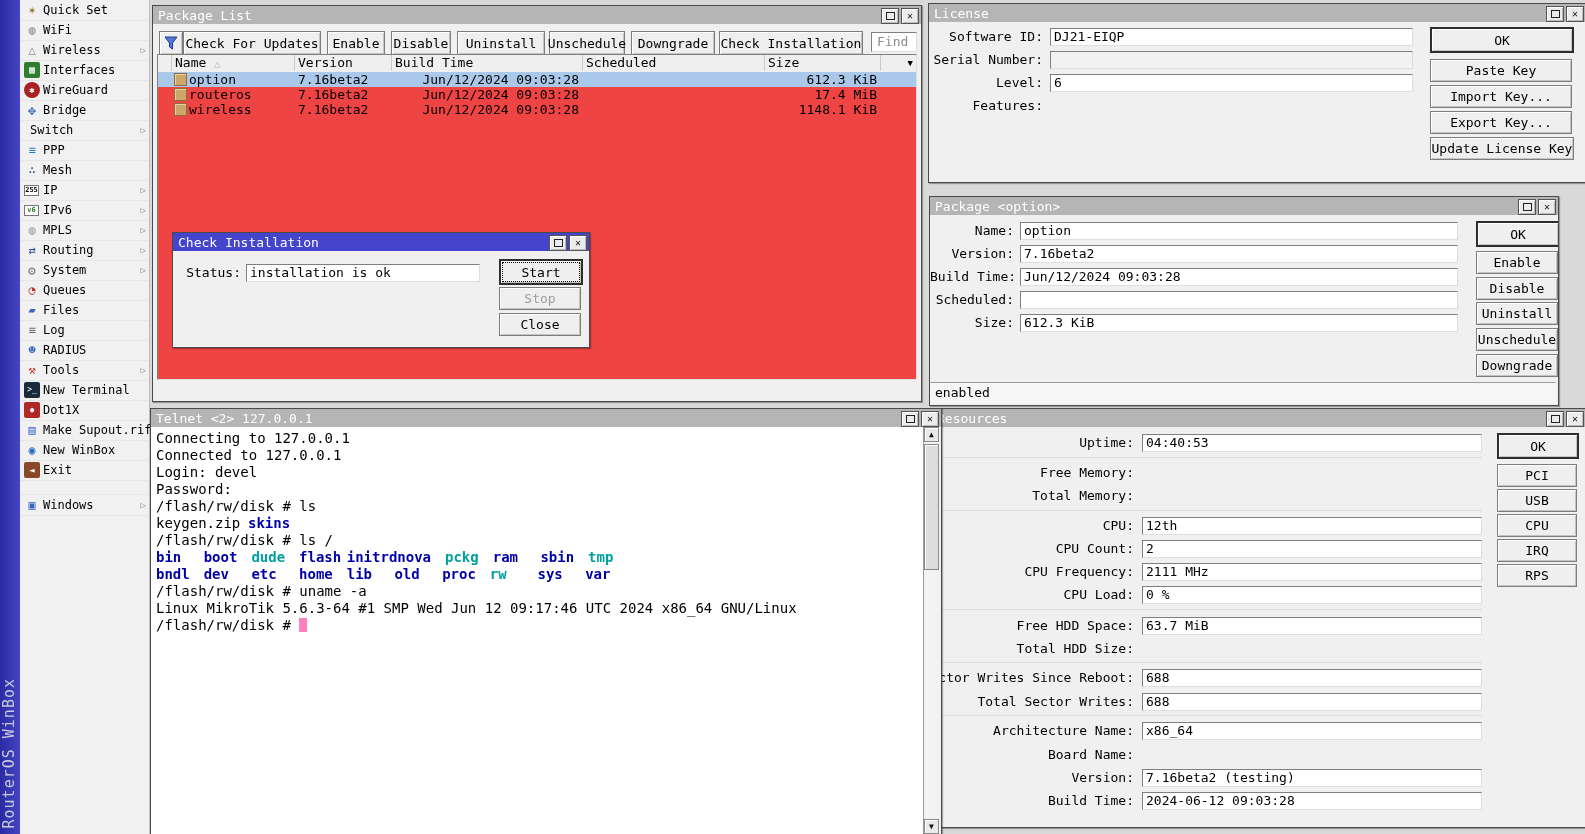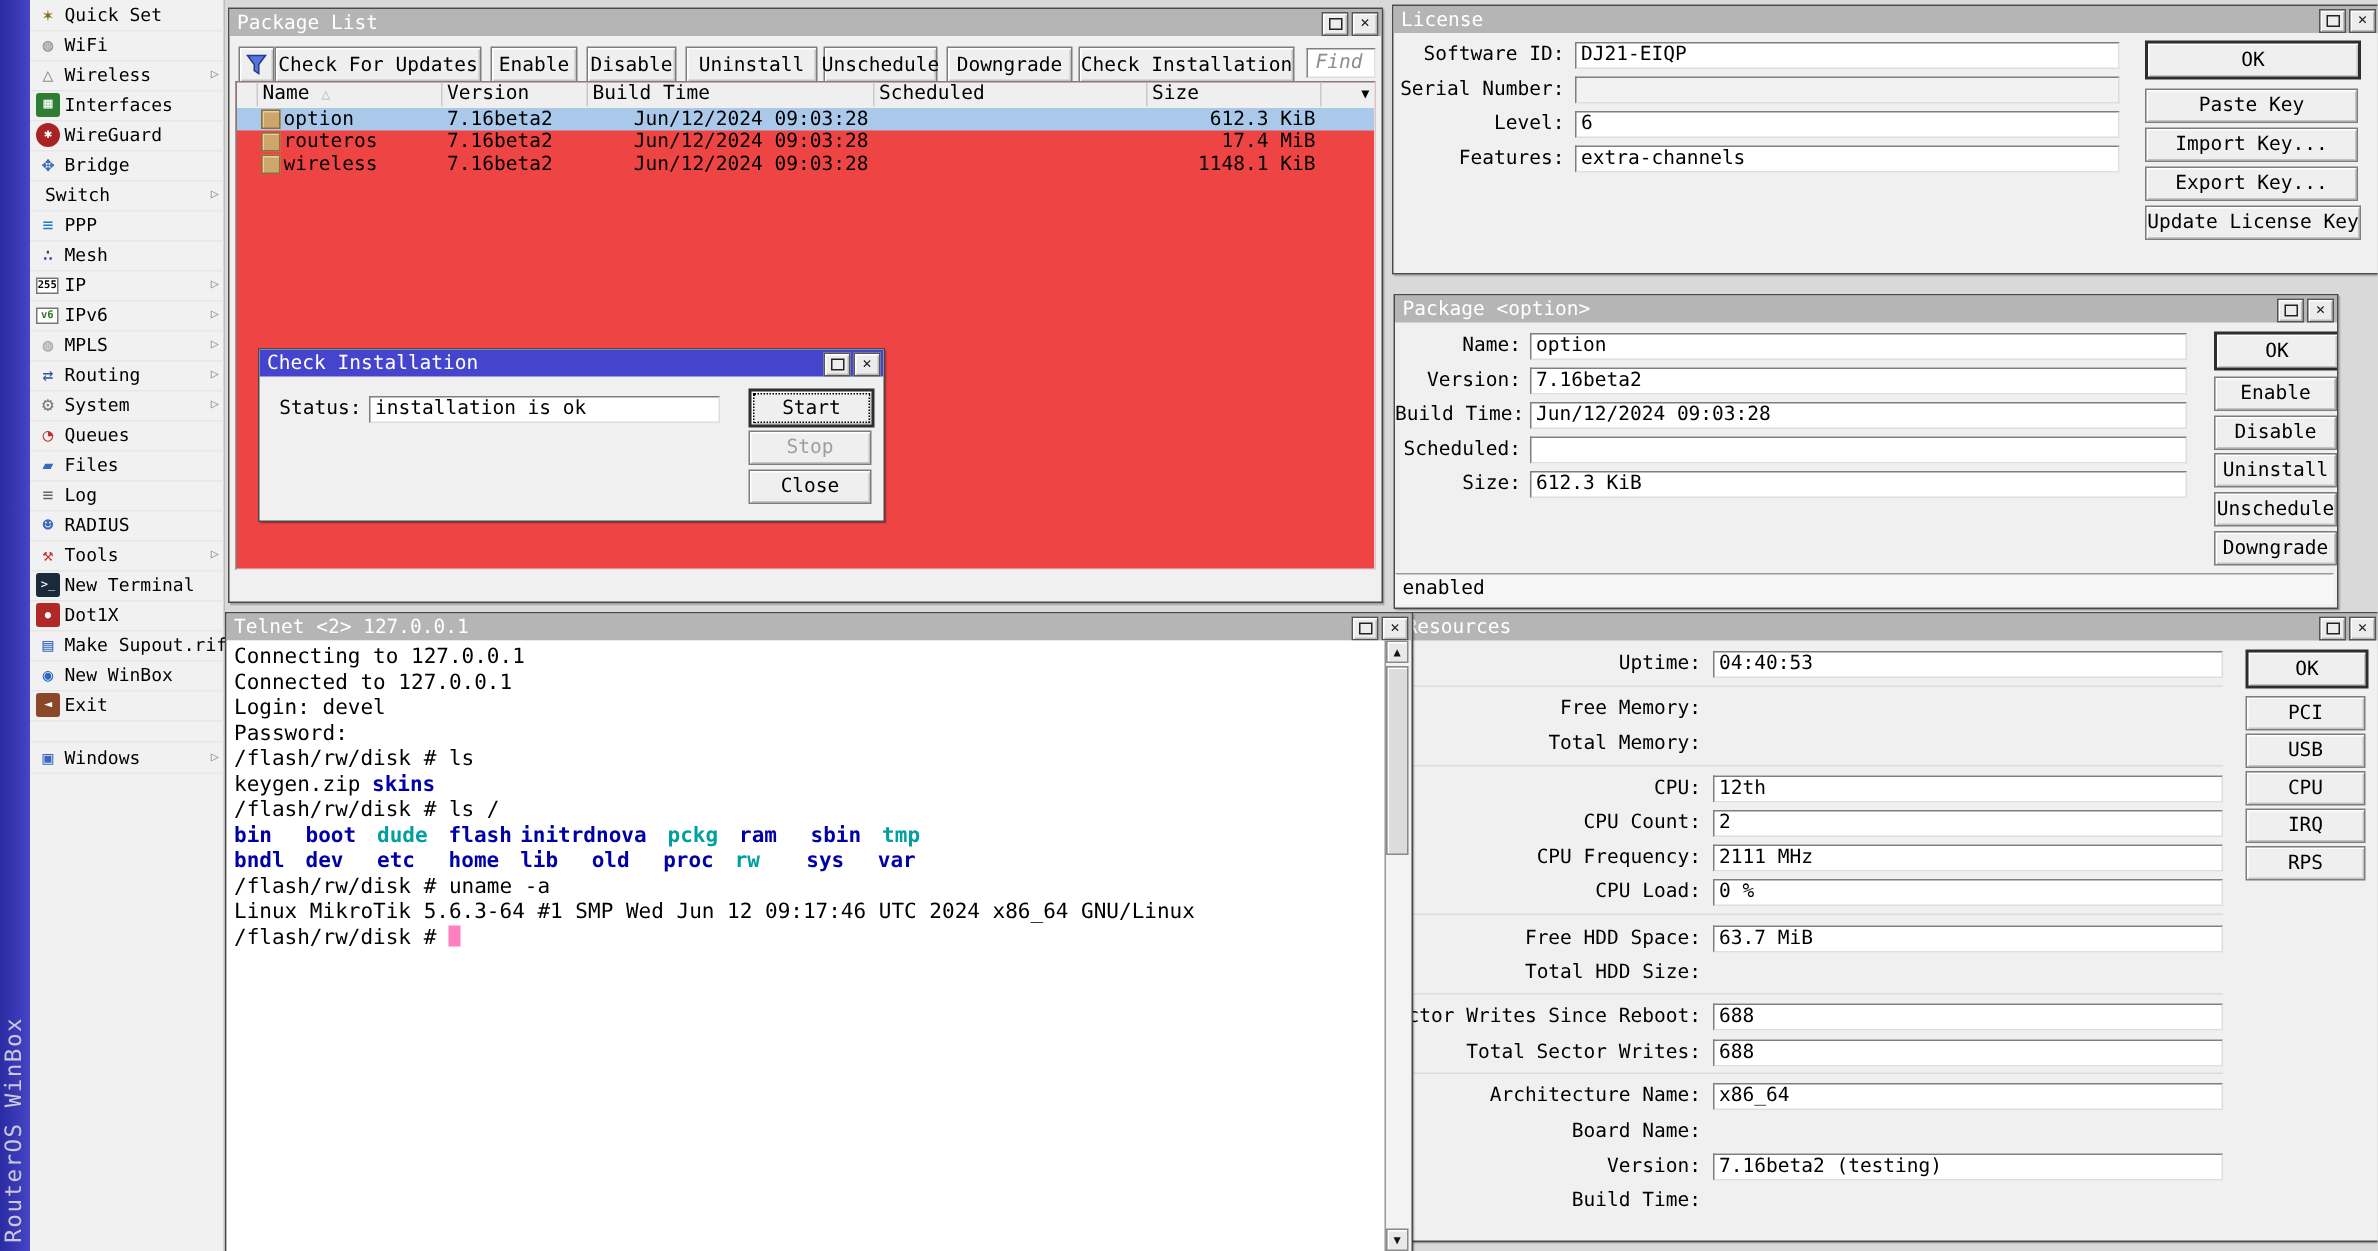--- a/index.html
+++ b/index.html
@@ -34,21 +34,21 @@
   
   .tblbody{position:absolute;background:#ef4444;border:1px solid;border-color:#7f7f7f #e0e0e0 #e0e0e0 #7f7f7f;box-sizing:border-box}
   .thead{position:absolute;left:0;top:0;right:0;height:17px;background:#efefef;border-bottom:1px solid #b4b4b4}
   .thcell{position:absolute;top:0;height:16px;padding:0 3px;border-right:1px solid #c9c9c9;line-height:16px;font-size:13px;white-space:nowrap;overflow:hidden;box-sizing:border-box}
   .trow{position:absolute;left:0;height:15px;font-size:13px;line-height:15px;white-space:nowrap;width:100%}
   .trow.sel{background:#aac9ea}
   .cell{position:absolute;top:0;height:15px;overflow:hidden}
   .cell.r{text-align:right}
   .pkgicon{position:absolute;width:11px;height:11px;top:1px;background:#cda66c;border:1px solid #8f6d3c;box-shadow:inset 1px 1px 0 #e8cf9e}
   .sort{color:#b8b8b8;font-size:10px}
-  .findbox{position:absolute;background:#fff;border:1px solid;border-color:#7f7f7f #dedede #dedede #7f7f7f;font-size:13px;font-style:italic;color:#8d8d8d;line-height:18px;padding-left:5px;box-sizing:border-box}
+  .findbox{position:absolute;background:#fff;border:1px solid;border-color:#7f7f7f #dedede #dedede #7f7f7f;font-size:13px;color:#8d8d8d;line-height:18px;padding-left:5px;box-sizing:border-box}
   
   .termbg{position:absolute;background:#fff}
   .tline{position:absolute;left:5px;height:17px;font-size:14px;line-height:17px;white-space:pre}
   .lsi{display:inline-block;min-width:47.7px;font-weight:bold}
   .lsk{display:inline-block;min-width:92px}
   .bnavy{font-weight:bold}
   .cur{display:inline-block;width:8px;height:14px;vertical-align:-2px}
   
   .sbar{position:absolute;background:#f3f3f3;border-left:1px solid #9a9a9a;box-sizing:border-box}
   .sbtn{position:absolute;left:0;width:15px;height:15px;background:#e9e9e9;border:1px solid #8a8a8a;box-shadow:inset 1px 1px 0 #fff;display:flex;align-items:center;justify-content:center;font-size:8px;color:#111;box-sizing:border-box}
@@ -184,21 +184,20 @@
         </div>
       </div>
   </div>
   <div class="lbl" style="left:0;top:24px;width:114px">Software ID:</div>
   <div class="field" style="left:121px;top:24px;width:363px">DJ21-EIQP</div>
   <div class="lbl" style="left:0;top:47px;width:114px">Serial Number:</div>
   <div class="field dis" style="left:121px;top:47px;width:363px"></div>
   <div class="lbl" style="left:0;top:70px;width:114px">Level:</div>
   <div class="field" style="left:121px;top:70px;width:363px">6</div>
   <div class="lbl" style="left:0;top:93px;width:114px">Features:</div>
-  <div class="field" style="left:121px;top:93px;width:363px">extra-channels</div>
   <div class="btn def" style="left:501px;top:23px;width:140px;height:22px">OK</div>
   <div class="btn" style="left:501px;top:55px;width:140px;height:21px">Paste Key</div>
   <div class="btn" style="left:501px;top:81px;width:140px;height:21px">Import Key...</div>
   <div class="btn" style="left:501px;top:107px;width:140px;height:21px">Export Key...</div>
   <div class="btn" style="left:501px;top:133px;width:142px;height:21px">Update License Key</div>
 </div>
 
 <div class="win" style="left:929px;top:196px;width:628px;height:208px;z-index:2">
   <div class="tbar inact">
       <span>Package &lt;option&gt;</span>
@@ -265,20 +264,21 @@
   <div class="field" style="left:207px;top:260px;width:340px">688</div>
   <div class="lbl" style="left:-80px;top:284px;width:279px">Total Sector Writes:</div>
   <div class="field" style="left:207px;top:284px;width:340px">688</div>
   <div class="sep" style="left:2px;top:306px;width:545px"></div>
   <div class="lbl" style="left:-80px;top:313px;width:279px">Architecture Name:</div>
   <div class="field" style="left:207px;top:313px;width:340px">x86_64</div>
   <div class="lbl" style="left:-80px;top:337px;width:279px">Board Name:</div>
   <div class="lbl" style="left:-80px;top:360px;width:279px">Version:</div>
   <div class="field" style="left:207px;top:360px;width:340px">7.16beta2 (testing)</div>
   <div class="lbl" style="left:-80px;top:383px;width:279px">Build Time:</div>
+  <div class="field" style="left:207px;top:383px;width:340px">2024-06-12 09:03:28</div>
   <div class="btn def" style="left:562px;top:24px;width:78px;height:22px">OK</div>
   <div class="btn" style="left:562px;top:55px;width:78px;height:21px">PCI</div>
   <div class="btn" style="left:562px;top:80px;width:78px;height:21px">USB</div>
   <div class="btn" style="left:562px;top:105px;width:78px;height:21px">CPU</div>
   <div class="btn" style="left:562px;top:130px;width:78px;height:21px">IRQ</div>
   <div class="btn" style="left:562px;top:155px;width:78px;height:21px">RPS</div>
 </div>
 
 <div class="win" style="left:152px;top:5px;width:768px;height:395px;z-index:3">
   <div class="tbar inact">

